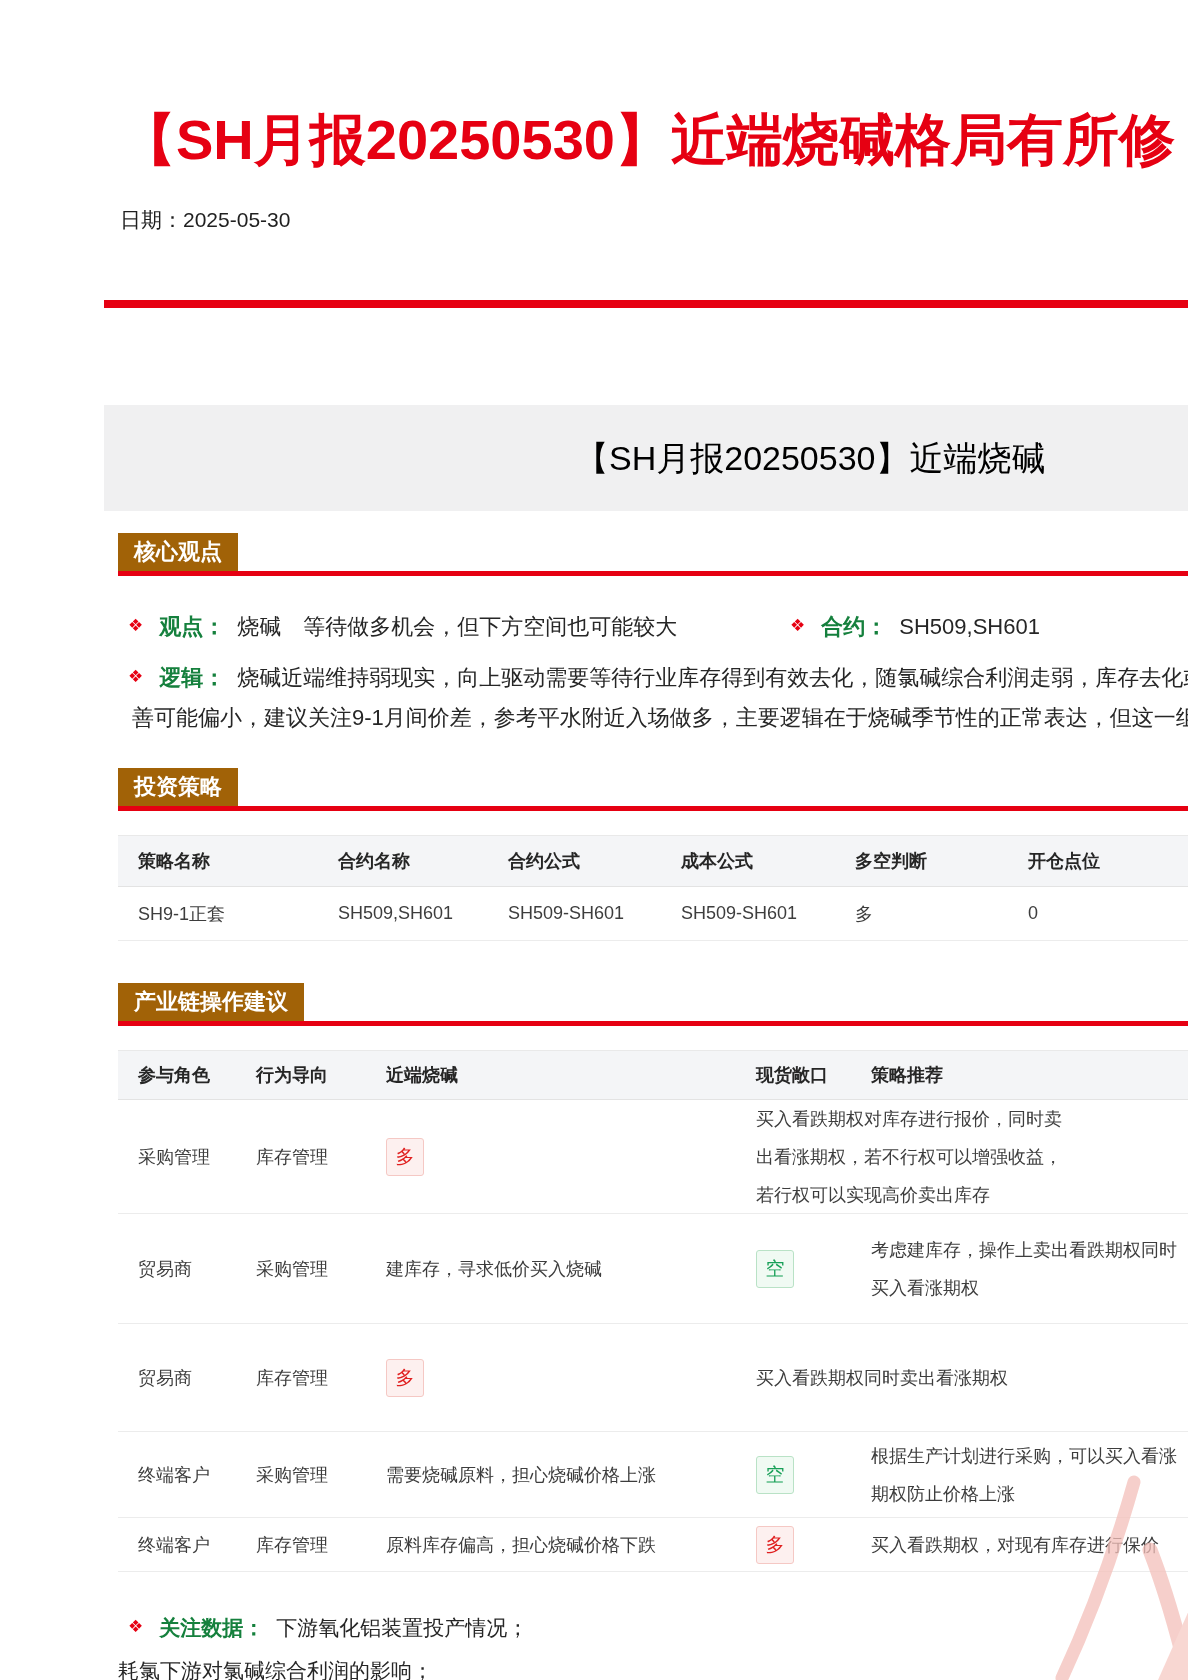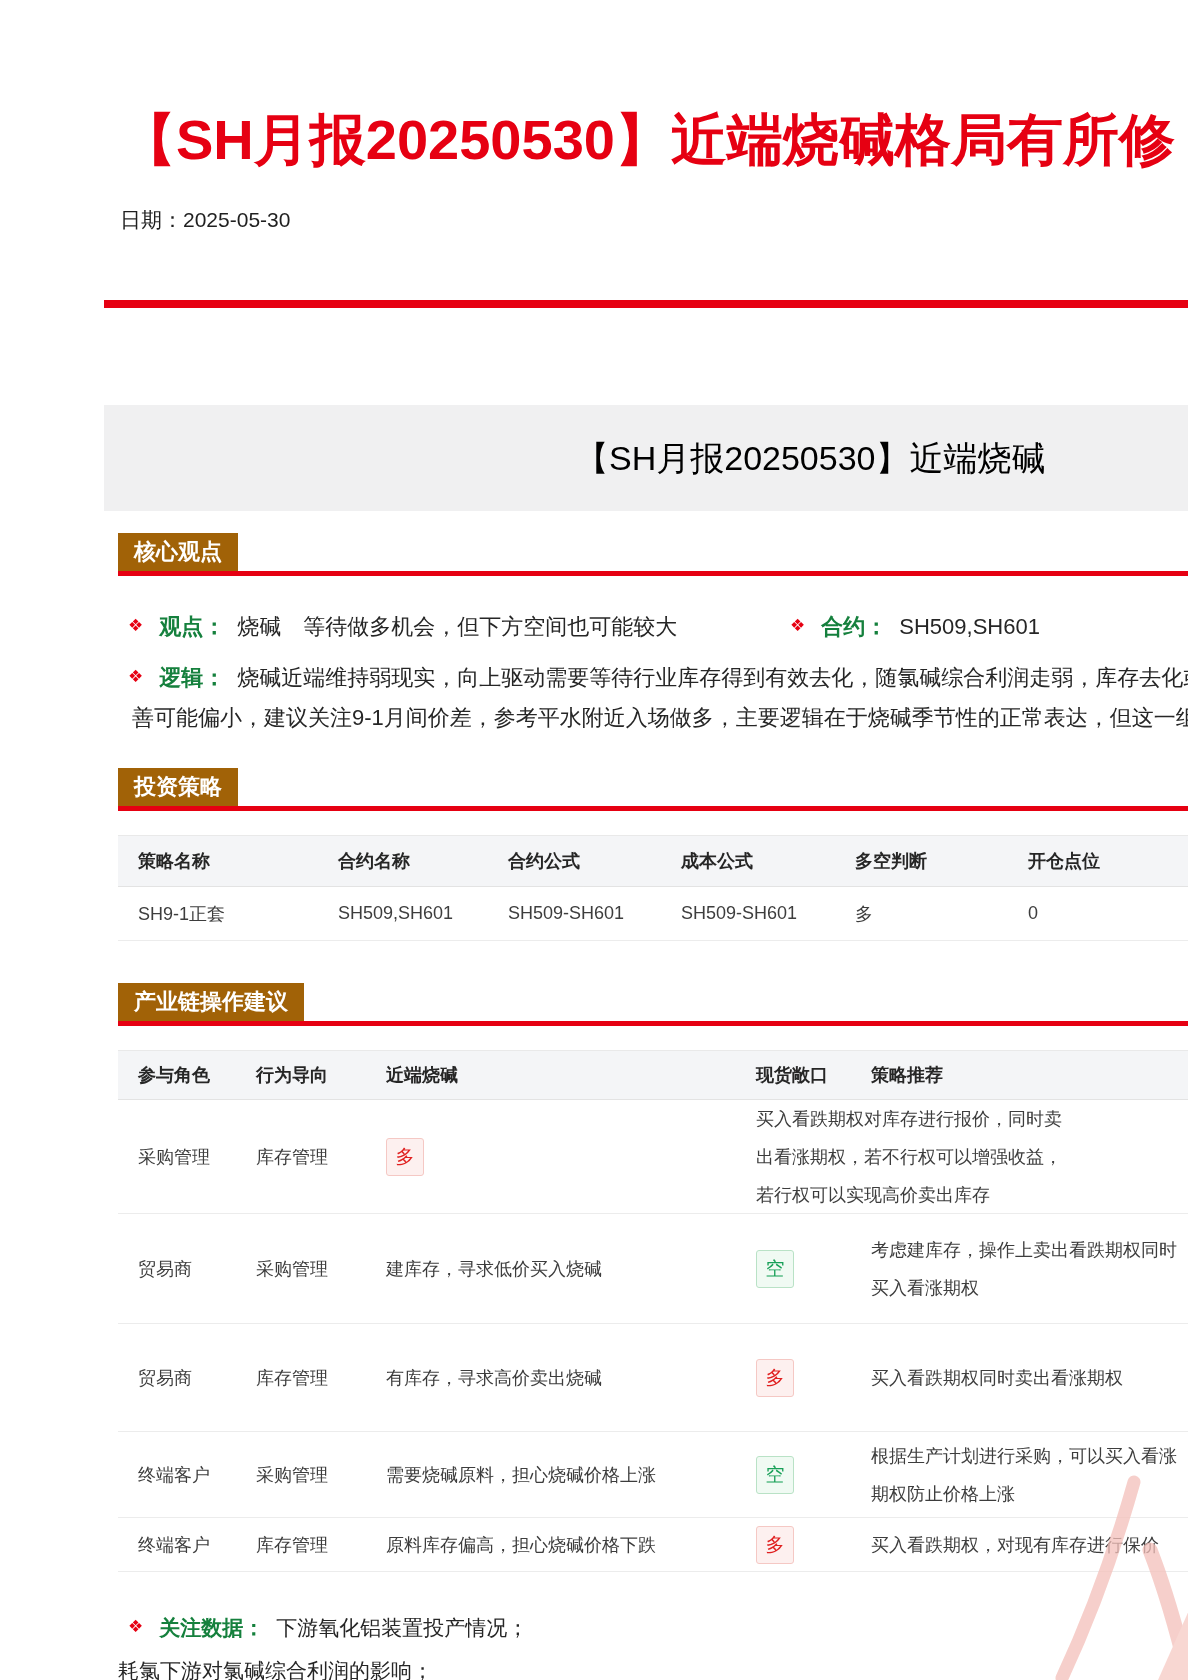--- a/index.html
+++ b/index.html
@@ -165,21 +165,20 @@
           <div class="t-cell"><span class="tag tag-short">空</span></div>
           <div class="t-cell strategy-lines">
             <div class="t-line">考虑建库存，操作上卖出看跌期权同时</div>
             <div class="t-line">买入看涨期权</div>
           </div>
         </div>
 
         <div class="t-grid t-row r3">
           <div class="t-cell">贸易商</div>
           <div class="t-cell">库存管理</div>
-          <div class="t-cell">有库存，寻求高价卖出烧碱</div>
           <div class="t-cell"><span class="tag tag-long">多</span></div>
           <div class="t-cell strategy-lines">
             <div class="t-line">买入看跌期权同时卖出看涨期权</div>
           </div>
         </div>
 
         <div class="t-grid t-row r4">
           <div class="t-cell">终端客户</div>
           <div class="t-cell">采购管理</div>
           <div class="t-cell">需要烧碱原料，担心烧碱价格上涨</div>

